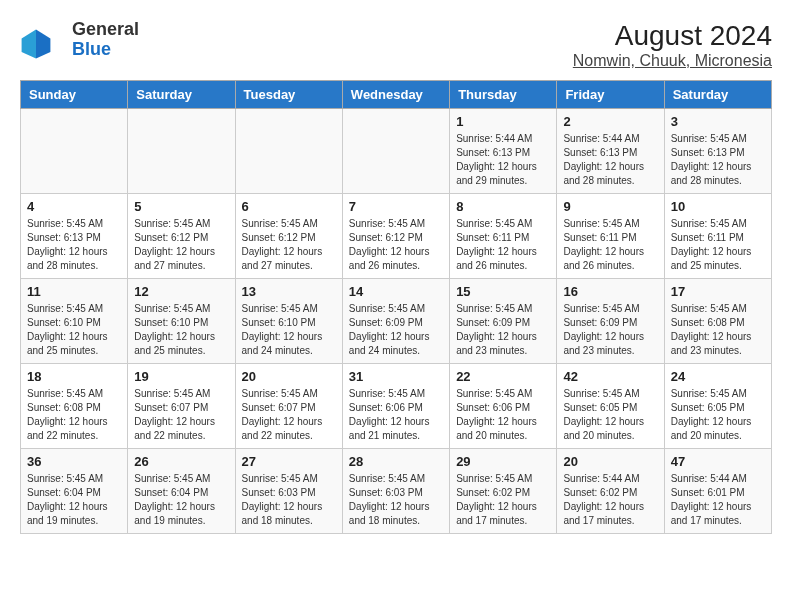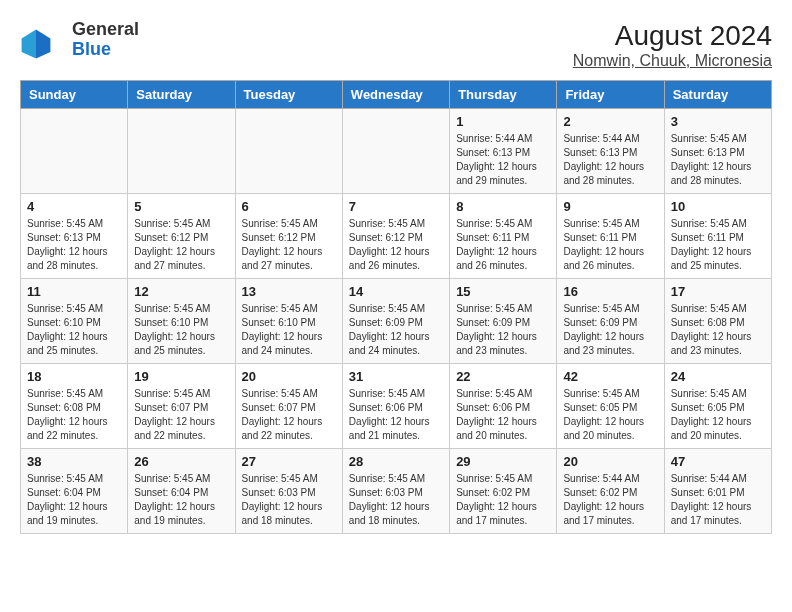--- a/index.html
+++ b/index.html
@@ -299,21 +299,21 @@
         <td>
           <span class="day-number">24</span>
           <div class="day-info" style="white-space: pre-line;">Sunrise: 5:45 AM
 Sunset: 6:05 PM
 Daylight: 12 hours
 and 20 minutes.</div>
         </td>
       </tr>
       <tr>
         <td>
-          <span class="day-number">38</span>
+          <span class="day-number">36</span>
           <div class="day-info" style="white-space: pre-line;">Sunrise: 5:45 AM
 Sunset: 6:04 PM
 Daylight: 12 hours
 and 19 minutes.</div>
         </td>
         <td>
           <span class="day-number">26</span>
           <div class="day-info" style="white-space: pre-line;">Sunrise: 5:45 AM
 Sunset: 6:04 PM
 Daylight: 12 hours

